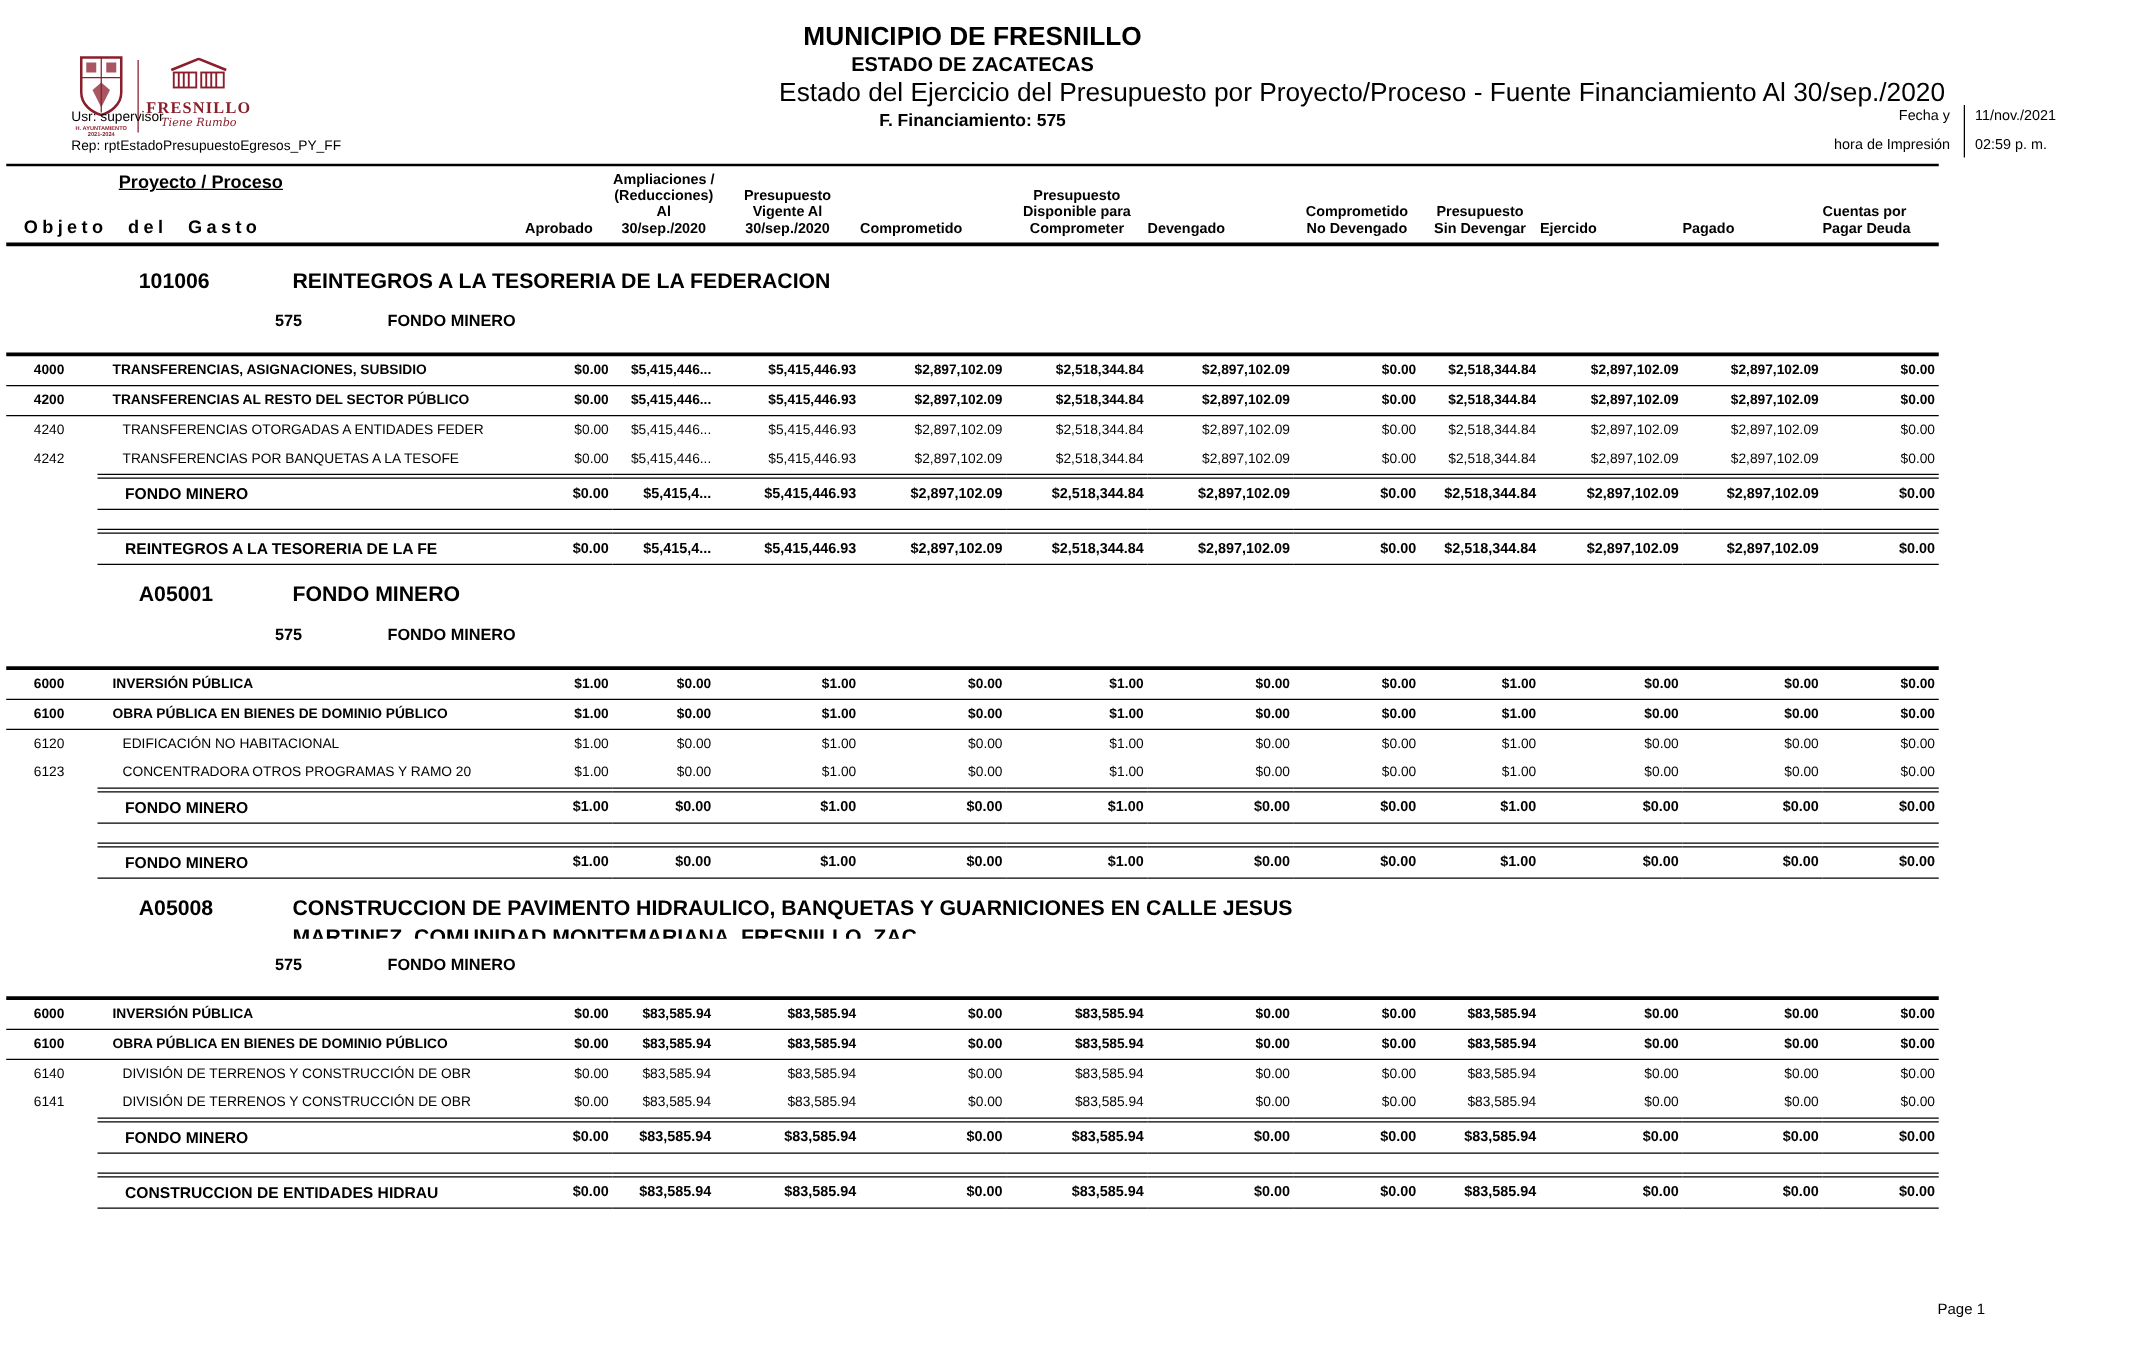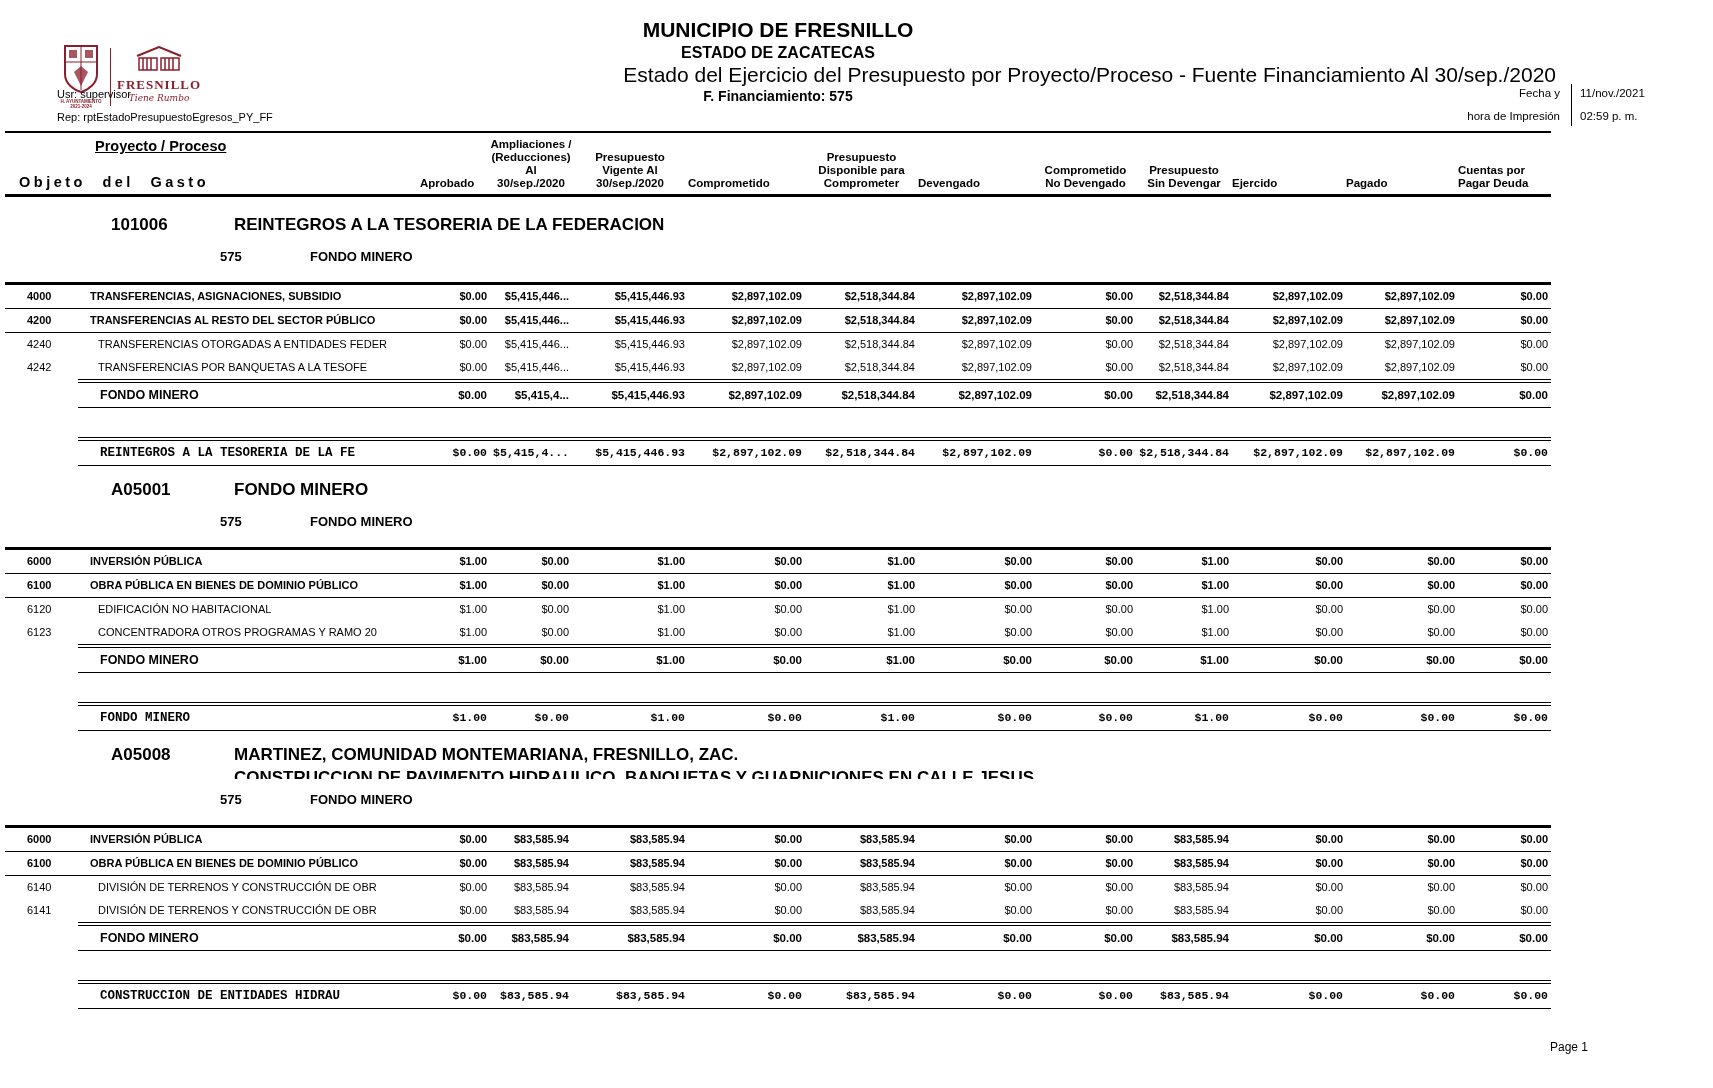--- a/index.html
+++ b/index.html
@@ -53,21 +53,21 @@
   .row .code{padding-left:22px;}
   .row .desc{padding-left:20px;white-space:nowrap;overflow:hidden;}
   .row.bold{font-weight:bold;border-bottom:1px solid #000;}
   .row.bold .desc{padding-left:12px;}
   .row .val{text-align:right;padding-right:3px;white-space:nowrap;}
   .row.total{height:25px;line-height:24px;font-weight:bold;}
   .row.total .cell{border-top:4px double #000;border-bottom:1px solid #000;}
   .row.total .code{border:none;}
   .row.total .desc{font-size:12.5px;padding-left:22px;}
   .row.total .val{font-size:11.5px;}
-  .row.total.sectotal{margin-top:33px;font-family:Liberation Mono, monospace;}
+  .row.total.sectotal{margin-top:19px;}
 
   .page-footer{position:absolute;left:1550px;top:1040px;font-size:12px;}
 </style>
 </head>
 <body>
 
 <div class="page">
 
   <div class="top">
 
@@ -381,22 +381,22 @@
               <div class="cell val">$0.00</div>
               <div class="cell val">$0.00</div>
               <div class="cell val">$0.00</div>
             </div>
           </div>
         </section>
         <section class="section">
           <div class="sec-head">
             <div class="sec-code">A05008</div>
             <div class="sec-titles clip">
+              <div>CONSTRUCCION DE PAVIMENTO HIDRAULICO, BANQUETAS Y GUARNICIONES EN CALLE JESUS</div>
               <div>MARTINEZ, COMUNIDAD MONTEMARIANA, FRESNILLO, ZAC.</div>
-              <div>CONSTRUCCION DE PAVIMENTO HIDRAULICO, BANQUETAS Y GUARNICIONES EN CALLE JESUS</div>
             </div>
           </div>
           <div class="fund-line"><span class="fund-code">575</span><span class="fund-name">FONDO MINERO</span></div>
           <div class="rows">
             <div class="grid row bold">
               <div class="cell code">6000</div>
               <div class="cell desc">INVERSIÓN PÚBLICA</div>
               <div class="cell val">$0.00</div>
               <div class="cell val">$83,585.94</div>
               <div class="cell val">$83,585.94</div>

